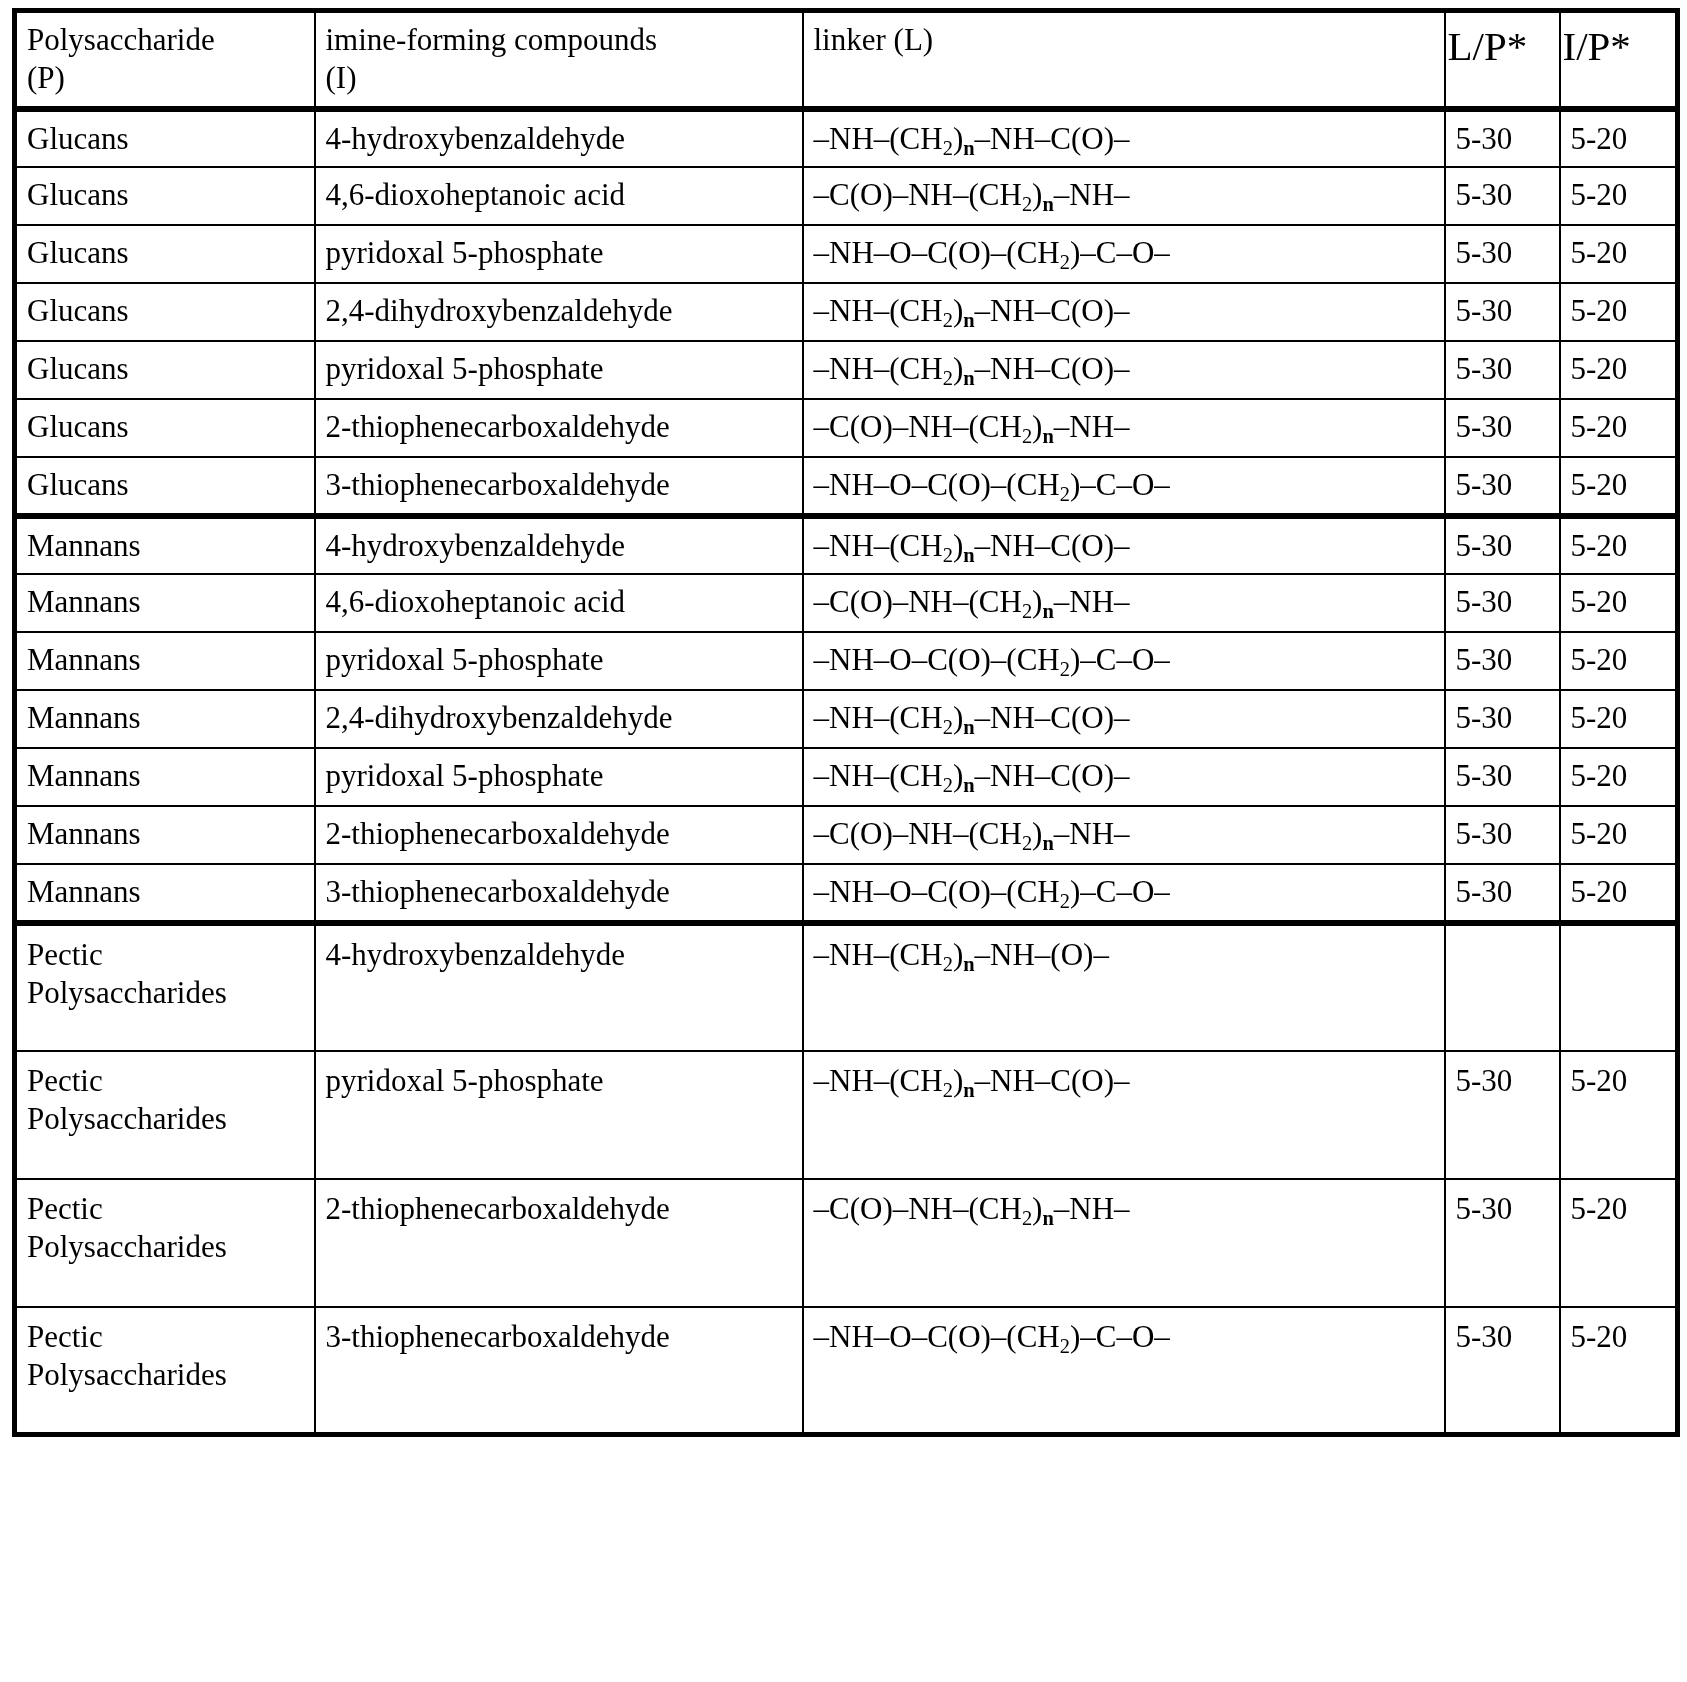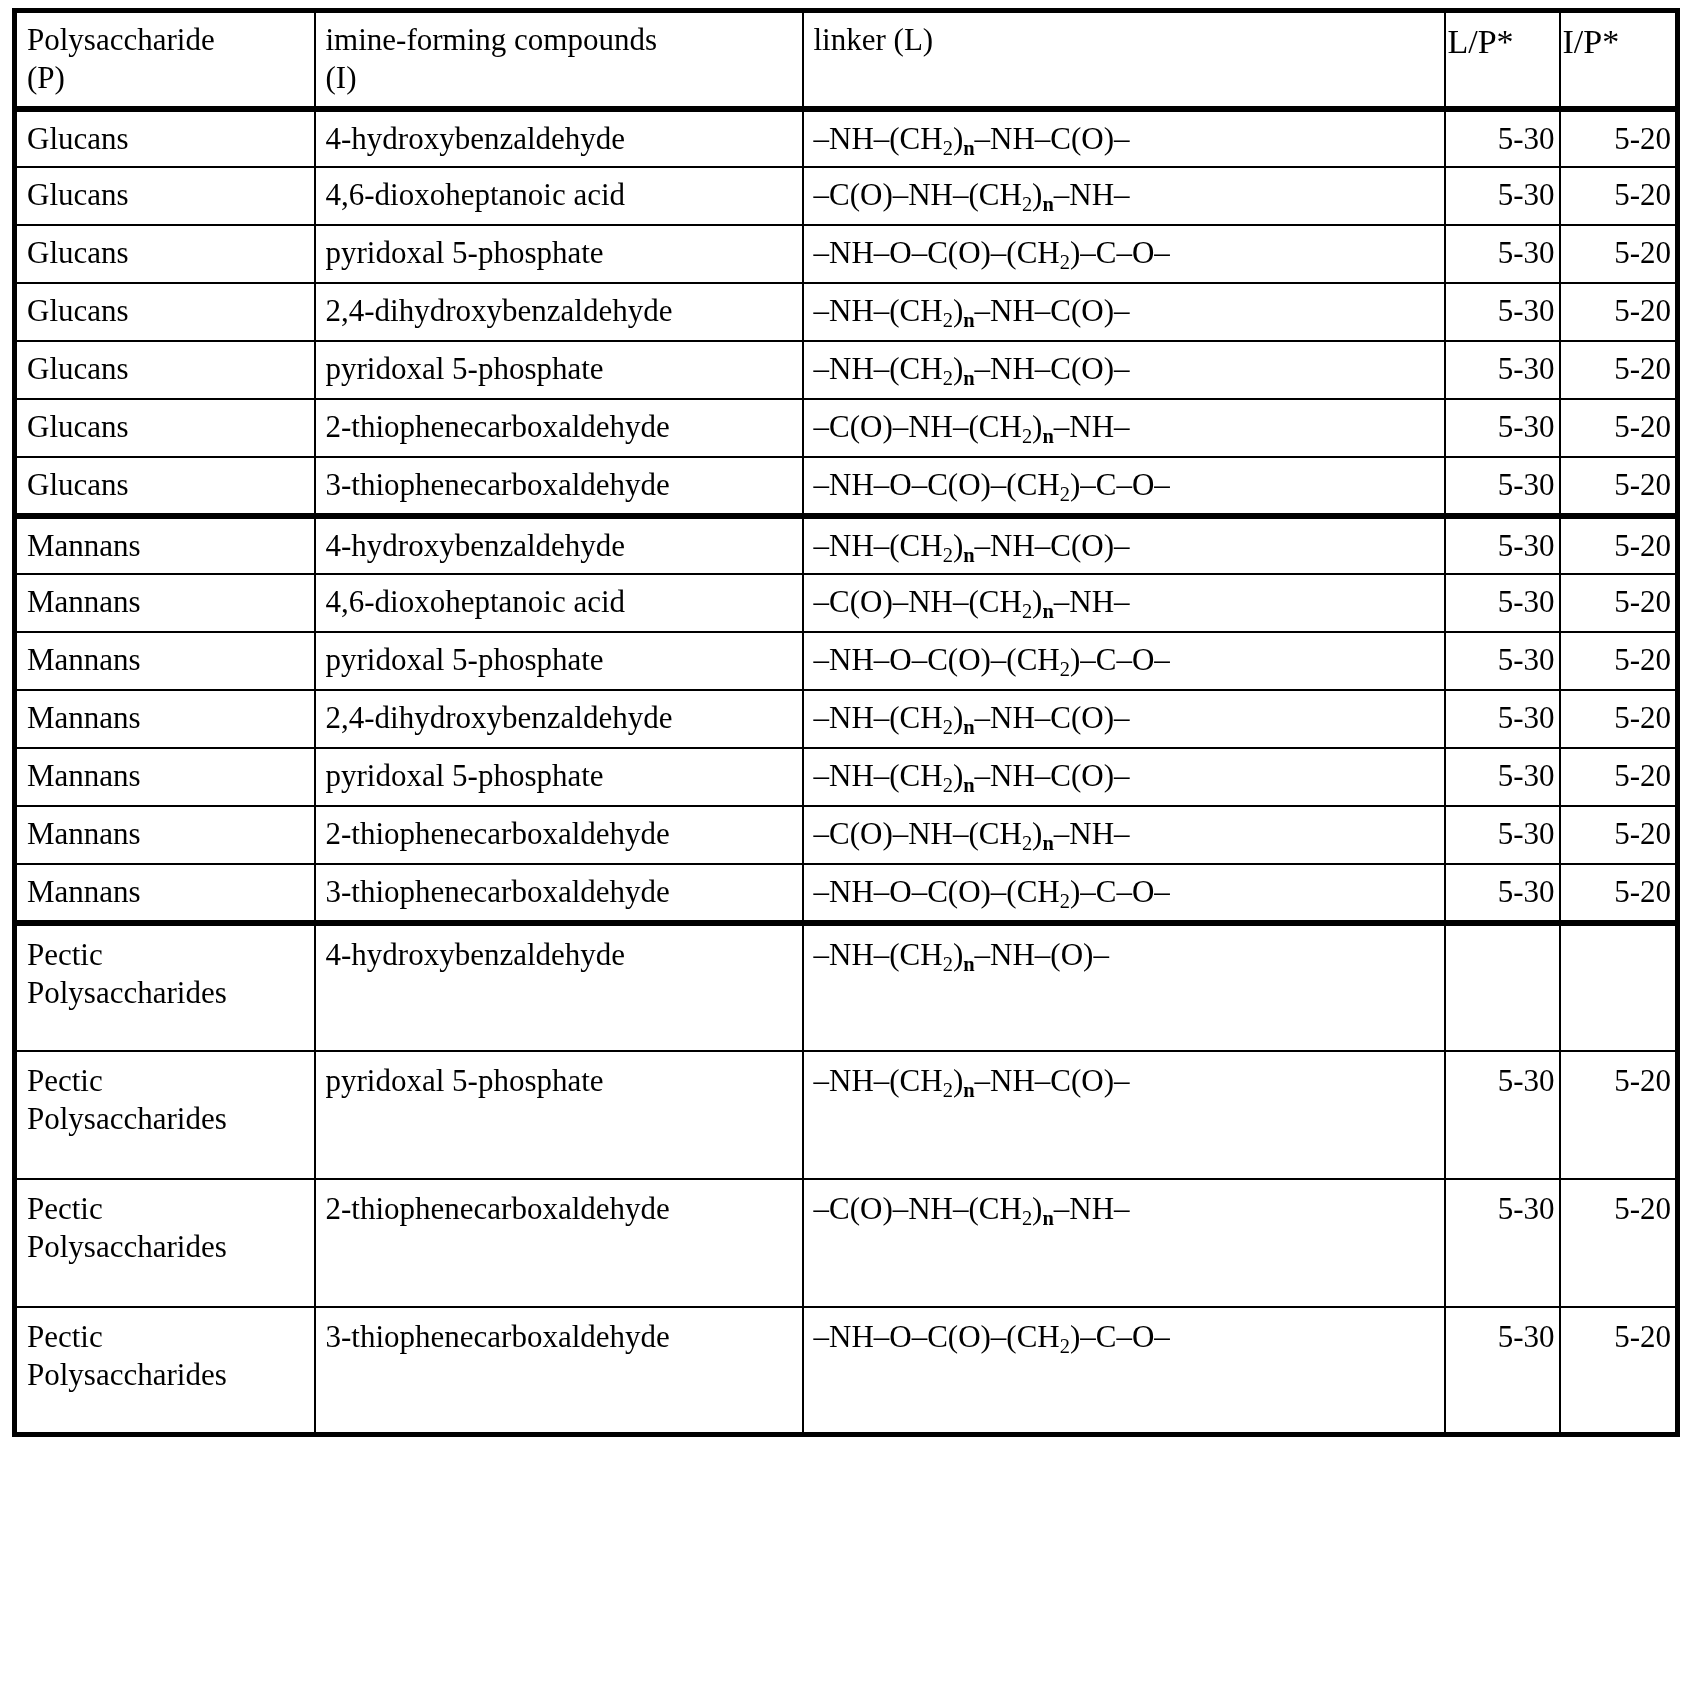--- a/index.html
+++ b/index.html
@@ -63,27 +63,27 @@
     font-weight: bold;
     text-align: center;
     font-size: 32px;
     line-height: 1.3;
     padding: 10px 6px 14px 6px;
     border-bottom: 5px solid #000000;
   }
   thead th.narrow {
     padding-left: 2px;
     padding-right: 2px;
-    font-size: 34px;
+    font-size: 41px;
   }
 
   
   tbody td { height: 58px; }
   tbody td.num {
-    text-align: right;
+    text-align: left;
     padding-right: 4px;
     white-space: nowrap;
   }
   tbody td.linker { white-space: nowrap; }
   tbody td.poly   { white-space: pre-line; }
 
   
   tbody tr.group-start > td {
     border-top: 6px solid #000000;
   }

